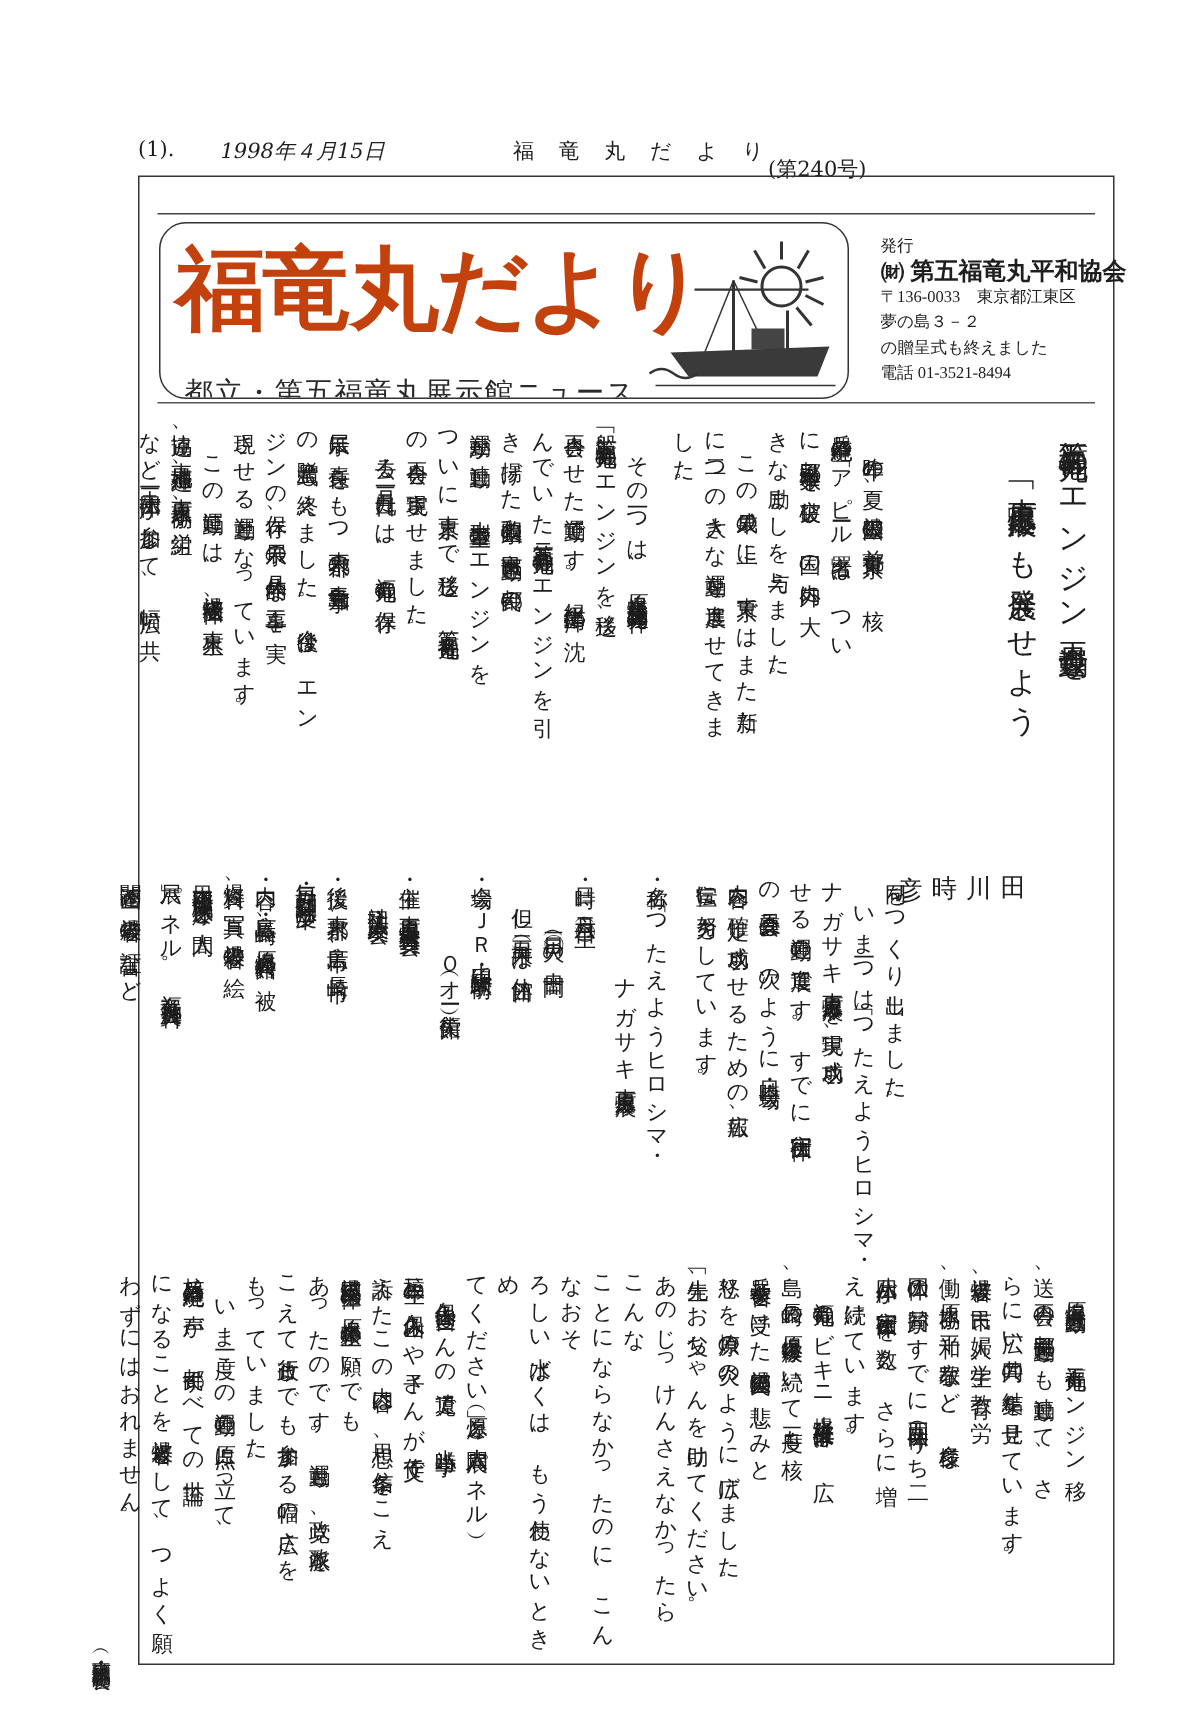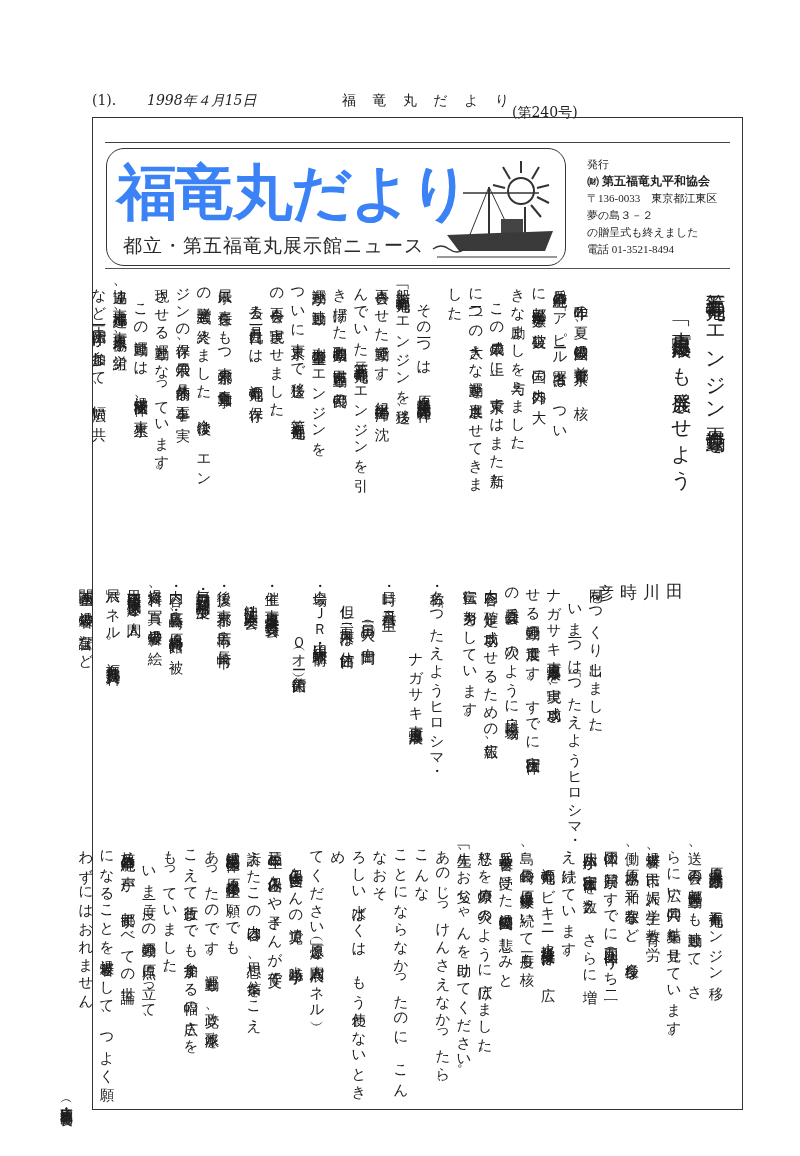--- a/index.html
+++ b/index.html
@@ -12,22 +12,22 @@
     .page-num { position: absolute; left: 0; top: 0; }
     .page-date { position: absolute; left: 55px; top: 0; font-style: italic; }
     .page-title { position: absolute; left: 250px; top: 0; letter-spacing: 6px; }
     .page-issue { position: absolute; left: 420px; top: 12px; }
 
     .frame { position: absolute; left: 92px; top: 117px; width: 651px; height: 993px; border: 1.5px solid #333; box-sizing: border-box; }
     .rule-top { position: absolute; left: 12px; right: 12px; top: 24px; border-top: 1.5px solid #444; }
     .rule-mid { position: absolute; left: 12px; right: 12px; top: 150px; border-top: 1.5px solid #555; }
 
     .masthead { position: absolute; left: 13px; top: 30px; width: 460px; height: 118px; border: 1.5px solid #333; border-radius: 18px; box-sizing: border-box; overflow: hidden; }
-    .masthead-title { position: absolute; left: 10px; top: 4px; font-size: 60px; font-weight: bold; color: #3b82f6; letter-spacing: -2px; font-family: "DejaVu Serif", serif; }
-    .masthead-sub { position: absolute; left: 16px; top: 84px; font-size: 19px; color: #2a2a2a; font-family: "DejaVu Sans", sans-serif; letter-spacing: 1px; }
+    .masthead-title { position: absolute; left: 10px; top: 4px; font-size: 60px; font-weight: bold; color: #c2410c; letter-spacing: -2px; font-family: "DejaVu Serif", serif; }
+    .masthead-sub { position: absolute; left: 16px; top: 100px; font-size: 19px; color: #2a2a2a; font-family: "DejaVu Sans", sans-serif; letter-spacing: 1px; }
     .ship { position: absolute; right: 6px; top: 8px; width: 130px; height: 104px; }
 
     .publisher { position: absolute; left: 494px; top: 38px; width: 150px; font-size: 11px; line-height: 17px; font-family: Liberation Serif, serif; }
     .publisher div { white-space: nowrap; }
     .pub-r { padding-right: 6px; }
 
     .band { position: absolute; display: flex; flex-direction: row-reverse; }
     .vcol {
       writing-mode: vertical-rl; font-size: 14.5px; line-height: 21px;
       letter-spacing: 1.5px; white-space: pre-wrap; color: #1c1c1c;
@@ -77,21 +77,21 @@
       <line x1="60" y1="30" x2="80" y2="72" stroke="#333" stroke-width="1"></line>
       <rect x="72" y="62" width="22" height="14" fill="#444"></rect>
       <path d="M18 78 L124 74 L116 94 L30 94 Z" fill="#3a3a3a"></path>
       <path d="M4 92 q8 -6 16 0 t16 0" fill="none" stroke="#333" stroke-width="1.5"></path>
       <path d="M8 100 l120 0" stroke="#333" stroke-width="1"></path>
     </svg>
   </div>
 
   <div class="publisher">
     <div>発行</div>
-    <div style="font-size:12px; font-weight:bold;">㈶ 第五福竜丸平和協会</div>
+    <div style="font-size:16px; font-weight:bold;">㈶ 第五福竜丸平和協会</div>
     <div>〒136-0033　東京都江東区</div>
     <div class="pub-r">夢の島３－２</div>
     <div>の贈呈式も終えました</div>
     <div class="pub-r">電話 01-3521-8494</div>
   </div>
 
   <div class="rule-mid"></div>
 
   <div class="headline">
     <div class="hl">第五福竜丸のエンジン再会運動を</div>

